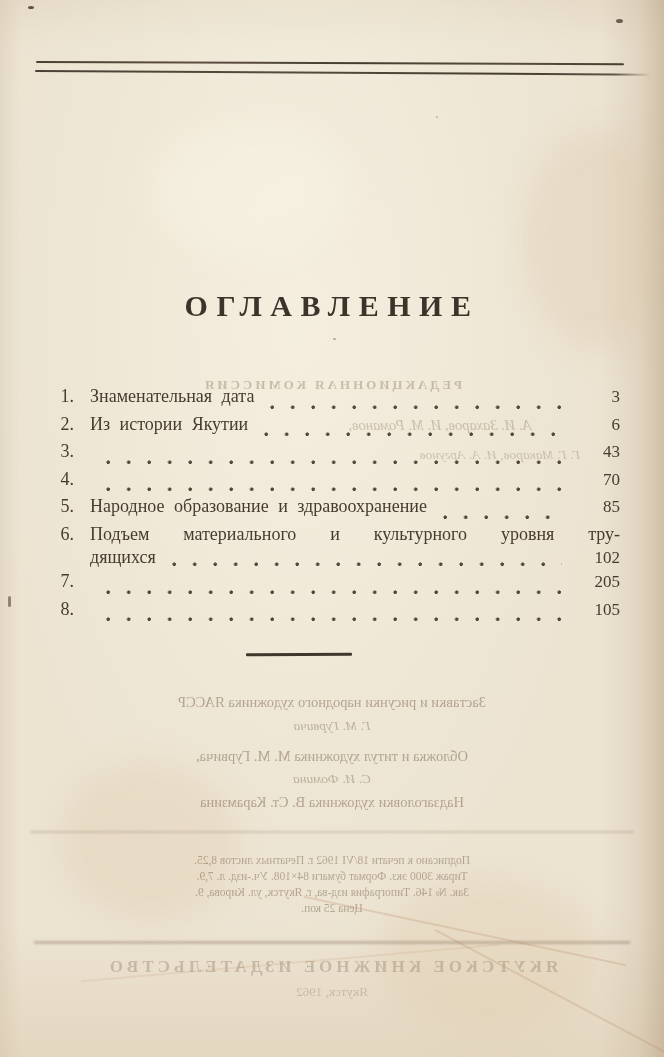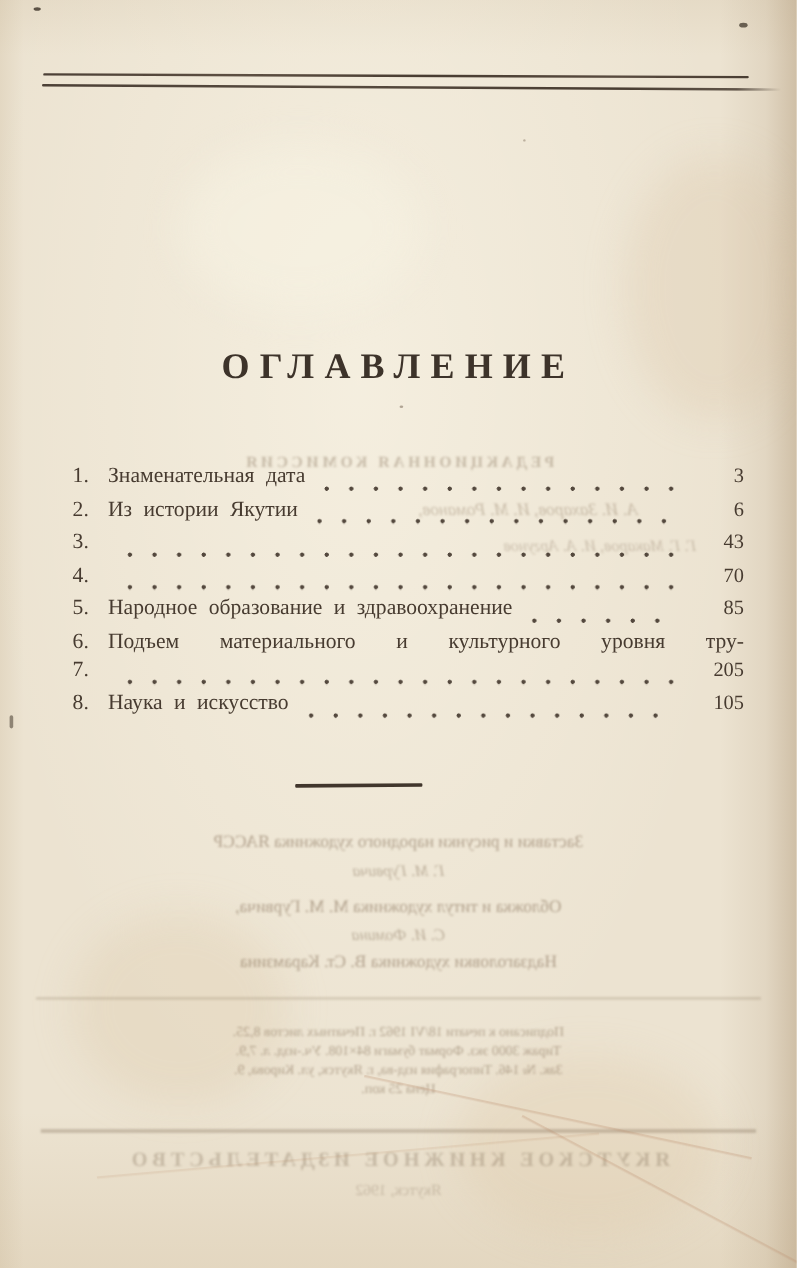--- a/index.html
+++ b/index.html
@@ -123,28 +123,33 @@
     <div class="row">
       <span class="num">5.</span>
       <span class="t">Народное образование и здравоохранение</span>
       <span class="leader"></span>
       <span class="pg">85</span>
     </div>
     <div class="row wrap just">
       <span class="num">6.</span>
       <span class="t">Подъем материального и культурного уровня тру-</span>
     </div>
+    <div class="row wrap">
+      <span class="indent2"></span>
+      <span class="t">дящихся</span>
+      <span class="leader"></span>
+      <span class="pg">102</span>
+    </div>
     <div class="row">
       <span class="num">7.</span>
       <span class="leader"></span>
       <span class="pg">205</span>
     </div>
     <div class="row">
       <span class="num">8.</span>
-      <span class="t">Наука и искусство</span>
       <span class="leader"></span>
       <span class="pg">105</span>
     </div>
   </div>
 
   <div class="divider"></div>
 
   <div class="ghost g-credits">
     <div class="gl1">Заставки и рисунки народного художника ЯАССР</div>
     <div class="gl2">Г. М. Гурвича</div>

